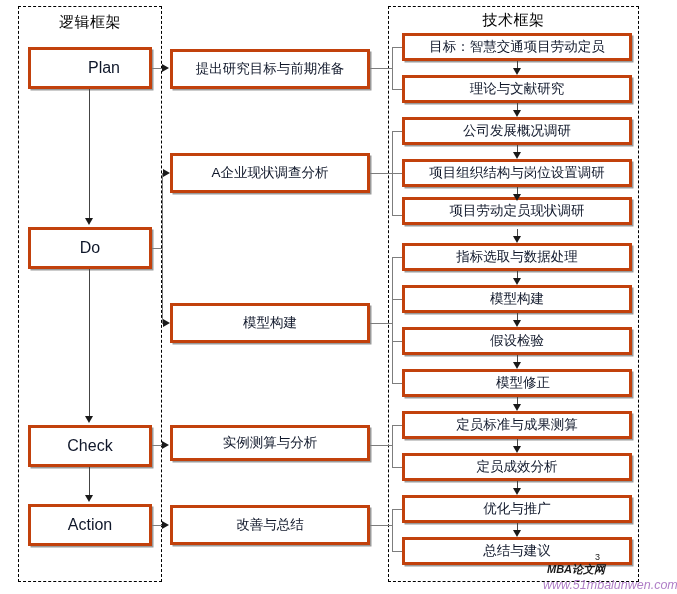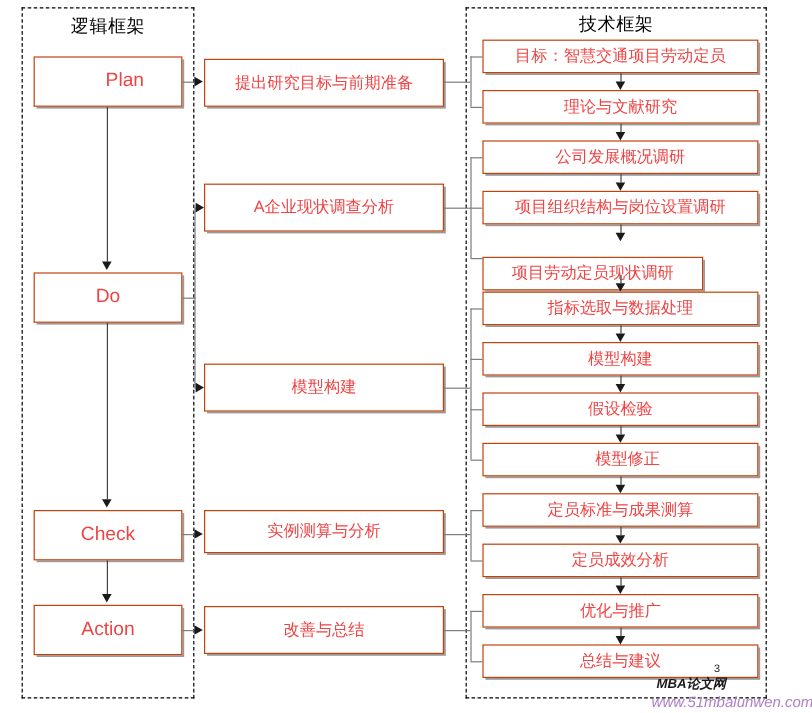--- a/index.html
+++ b/index.html
@@ -32,26 +32,26 @@
     color: #000000;
     letter-spacing: 0.5px;
     white-space: nowrap;
   }
 
   
   .node {
     position: absolute;
     box-sizing: border-box;
     background: #ffffff;
-    border: 1px solid #c2410c;
+    border: 3px solid #c2410c;
     display: flex;
     align-items: center;
     justify-content: center;
     text-align: center;
-    color: #ef4444;
+    color: #0f172a;
     box-shadow: 2px 2px 0 -0.5px #9a9a9a;
     line-height: 1.1;
   }
   .node.pdca {
     font-size: 16px;
   }
   .node.mid {
     font-size: 13.5px;
   }
   .node.tech {
@@ -152,21 +152,21 @@
   <div class="hline" style="left:152px; top:445px; width:11px;"></div>
   <div class="arrow-r" style="left:162px; top:440.5px;"></div>
 
   <div class="hline" style="left:152px; top:525px; width:11px;"></div>
   <div class="arrow-r" style="left:162px; top:520.5px;"></div>
 
   <div class="node tech" style="left:402px; top:33px; width:230px; height:28px;">目标：智慧交通项目劳动定员</div>
   <div class="node tech" style="left:402px; top:75px; width:230px; height:28px;">理论与文献研究</div>
   <div class="node tech" style="left:402px; top:117px; width:230px; height:28px;">公司发展概况调研</div>
   <div class="node tech" style="left:402px; top:159px; width:230px; height:28px;">项目组织结构与岗位设置调研</div>
-  <div class="node tech" style="left:402px; top:214px; width:184px; height:28px;">项目劳动定员现状调研</div>
+  <div class="node tech" style="left:402px; top:197px; width:230px; height:28px;">项目劳动定员现状调研</div>
   <div class="node tech" style="left:402px; top:243px; width:230px; height:28px;">指标选取与数据处理</div>
   <div class="node tech" style="left:402px; top:285px; width:230px; height:28px;">模型构建</div>
   <div class="node tech" style="left:402px; top:327px; width:230px; height:28px;">假设检验</div>
   <div class="node tech" style="left:402px; top:369px; width:230px; height:28px;padding-left:12px;">模型修正</div>
   <div class="node tech" style="left:402px; top:453px; width:230px; height:28px;">定员成效分析</div>
   <div class="node tech" style="left:402px; top:411px; width:230px; height:28px;">定员标准与成果测算</div>
   <div class="node tech" style="left:402px; top:495px; width:230px; height:28px;">优化与推广</div>
   <div class="node tech" style="left:402px; top:537px; width:230px; height:28px;">总结与建议</div>
 
   <div class="vline dark" style="left:517px; top:61px; height:7px;"></div>

